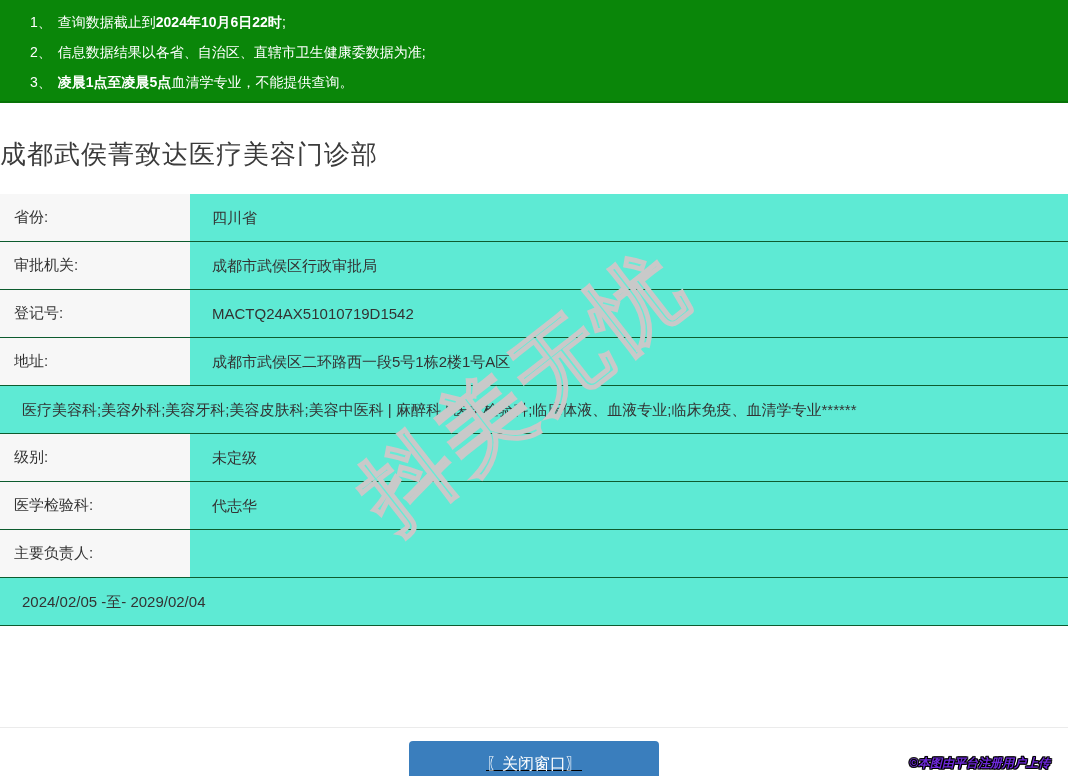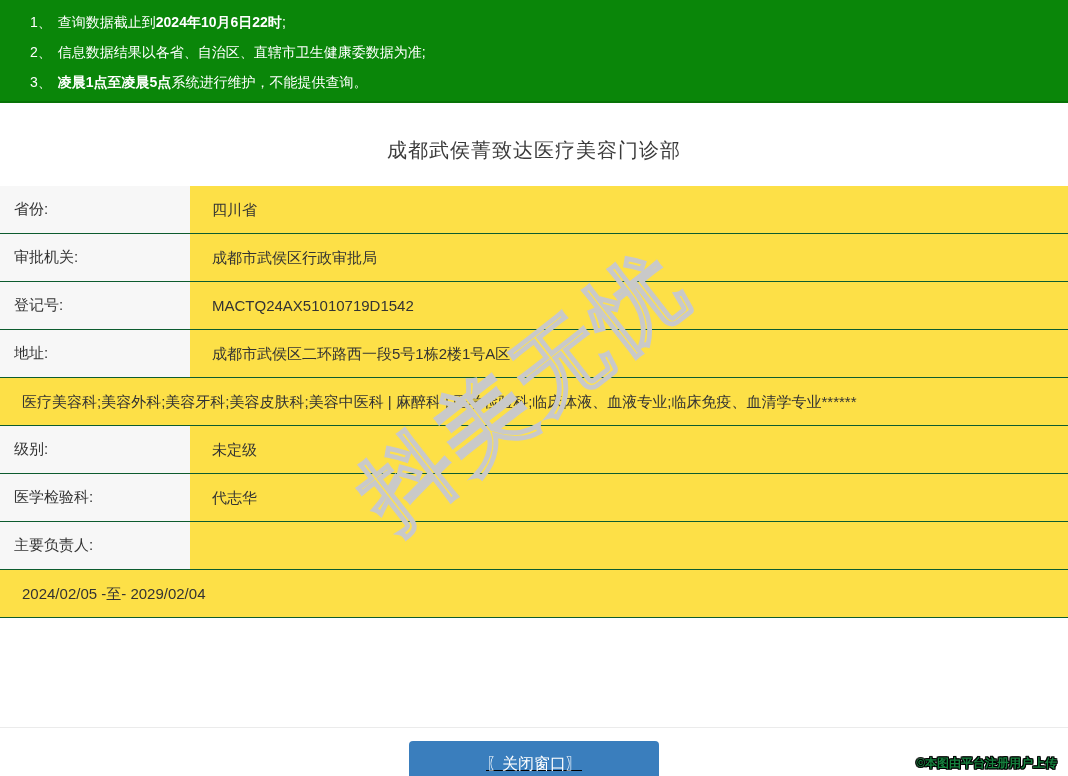--- a/index.html
+++ b/index.html
@@ -18,33 +18,33 @@
     padding: 7px 20px 0 30px;
     color: #ffffff;
     font-size: 14px;
   }
   .notice { line-height: 30px; white-space: nowrap; }
   .notice .num { margin-right: 6px; }
   .notice b { font-weight: bold; }
   
   .title {
     margin-top: 34px;
-    text-align: center;
-    font-size: 20px;
+    text-align: left;
+    font-size: 26px;
     color: #3b3b3b;
     font-weight: 400;
     letter-spacing: 1px;
   }
   
   .info-table { margin-top: 22px; width: 100%; }
   .row {
     display: flex;
     min-height: 48px;
     border-bottom: 1.5px solid #0d5c2f;
-    background: #fde047;
+    background: #5eead4;
   }
   .row .label {
     width: 190px;
     flex: 0 0 190px;
     background: #f7f7f7;
     display: flex;
     align-items: center;
     padding-left: 14px;
     font-size: 15px;
     color: #333333;
@@ -76,31 +76,32 @@
     background: #3a7ebd;
     color: #ffffff;
     font-size: 16px;
     font-family: "Liberation Sans", "DejaVu Sans", sans-serif;
     border: none;
     border-radius: 4px;
     cursor: pointer;
   }
   .copyright {
     position: absolute;
-    right: 11px;
+    right: 18px;
     bottom: 4px;
     font-size: 12px;
     font-weight: bold;
-    color: #15803d;
+    color: #6d28d9;
     text-shadow:
       -1px -1px 0 #000, 1px -1px 0 #000,
       -1px  1px 0 #000, 1px  1px 0 #000,
        0   -1px 0 #000, 0    1px 0 #000,
       -1px  0   0 #000, 1px  0   0 #000;
     z-index: 30;
+    font-style: italic;
   }
   
   .watermark {
     position: absolute;
     left: 225px;
     top: 330px;
     width: 600px;
     text-align: center;
     font-size: 90px;
     font-weight: bold;
@@ -117,21 +118,21 @@
 <body>
 
 <div class="banner">
   <div class="notice">
     <span class="num">1、</span><span>查询数据截止到</span><b>2024年10月6日22时</b><span>;</span>
   </div>
   <div class="notice">
     <span class="num">2、</span><span>信息数据结果以各省、自治区、直辖市卫生健康委数据为准;</span><b></b><span></span>
   </div>
   <div class="notice">
-    <span class="num">3、</span><span></span><b>凌晨1点至凌晨5点</b><span>系统进行维护，不能提供查询。</span>
+    <span class="num">3、</span><span></span><b>凌晨1点至凌晨5点</b><span>血清学专业，不能提供查询。</span>
   </div>
 </div>
 
 <h1 class="title">成都武侯菁致达医疗美容门诊部</h1>
 
 <div class="info-table">
   <div class="row">
     <div class="label">省份:</div>
     <div class="value">四川省</div>
   </div>

